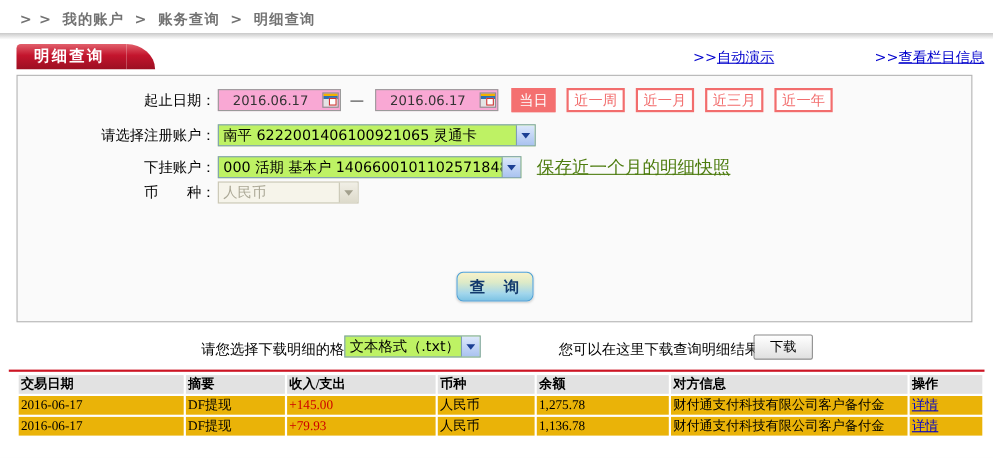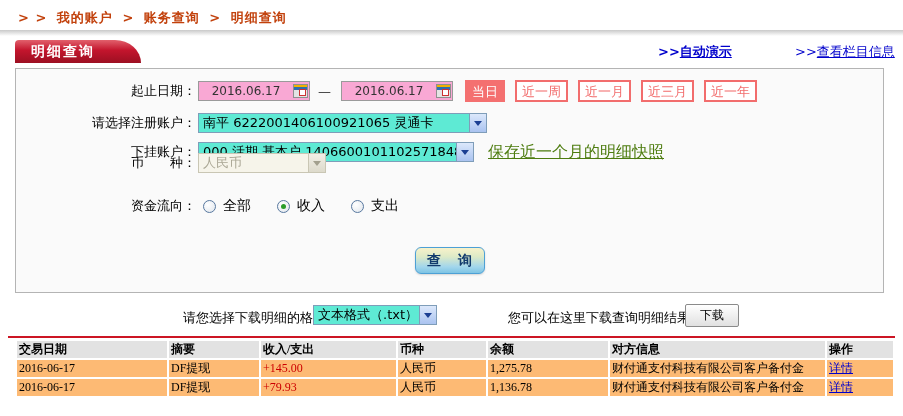--- a/index.html
+++ b/index.html
@@ -1,21 +1,21 @@
 <!DOCTYPE html>
 <html><head>
 <meta charset="utf-8">
 <style>
   * { margin:0; padding:0; box-sizing:border-box; }
   html,body { background:#fff; }
   body { font-family:"DejaVu Sans","Liberation Sans",sans-serif; }
   .screen { position:relative; width:903px; height:416px; background:#fff; overflow:hidden; }
 
   
-  .breadcrumb { position:absolute; left:18px; top:9px; font-size:13px; color:#c2410c; font-weight:bold; letter-spacing:1px; }
+  .breadcrumb { position:absolute; left:18px; top:9px; font-size:13px; color:#737373; font-weight:bold; letter-spacing:1px; }
   .breadcrumb span { margin-right:4px; }
   .crumb-shadow { position:absolute; left:0; top:30px; width:100%; height:6px;
                   background:linear-gradient(180deg,#c9c9c9,#ffffff); }
 
   
   .tab { position:absolute; left:15px; top:40px; height:23px; width:100px;
          background:linear-gradient(180deg,#e2606c 0%,#c3152d 45%,#9c0f22 100%);
          border-radius:4px 0 0 0; color:#fff; font-size:14px; font-weight:bold;
          line-height:23px; padding-left:16px; letter-spacing:2px; }
   .tab-tail { position:absolute; left:115px; top:40px; height:23px; width:26px;
@@ -39,21 +39,21 @@
   .cal-icon { position:relative; width:15px; height:14px; margin-right:1px; border:1px solid #8f8f8f;
               background:linear-gradient(180deg,#f2b100 0 2px,#2e6fb0 2px 5px,#e4e4e4 5px 100%); cursor:pointer; }
   .cal-icon::after { content:''; position:absolute; right:1px; bottom:1px; width:5px; height:5px;
               border:1px solid #cc3333; background:#fff; }
   .date-dash { margin:0 8px; font-size:13px; color:#333; }
 
   .qbtn { height:22px; padding:0 5px; line-height:20px; font-size:13px; text-align:center;
           border:2px solid #f26d6d; color:#f26d6d; background:#fff; margin-left:10px; cursor:pointer; white-space:nowrap; }
   .qbtn.active { background:#f47070; border-color:#f47070; color:#fff; }
 
-  .xpselect { display:flex; align-items:center; height:20px; border:1px solid #7f9db9; background:#5eead4;
+  .xpselect { display:flex; align-items:center; height:20px; border:1px solid #7f9db9; background:#bef264;
               margin-left:2px; cursor:pointer; }
   .xpselect .val { flex:1; font-size:13px; padding-left:4px; color:#000; white-space:nowrap; overflow:hidden; }
   .sel-arrow { width:17px; height:100%; border-left:1px solid #7f9db9;
                background:linear-gradient(180deg,#dce8fb,#aac3f0); display:flex; align-items:center; justify-content:center; }
   .sel-arrow::after { content:''; width:0; height:0; border:4px solid transparent; border-top:5px solid #1b3f93; margin-top:4px; }
   .xpselect.disabled { border-color:#c9c6b4; background:#f6f4ea; cursor:default; }
   .xpselect.disabled .val { color:#aaa795; }
   .xpselect.disabled .sel-arrow { border-left-color:#c9c6b4; background:linear-gradient(180deg,#f1efe6,#dddacb); }
   .xpselect.disabled .sel-arrow::after { border-top-color:#a3a08e; }
 
@@ -81,21 +81,21 @@
             border:1px solid #8a8a8a; border-radius:2px; background:linear-gradient(180deg,#ffffff,#e0e0e0);
             font-size:12px; color:#000; cursor:pointer; font-family:inherit; }
 
   .redline { position:absolute; left:8px; right:8px; top:336px; height:2px; background:#cc1524; }
 
   
   .results { position:absolute; left:15px; top:339px; }
   table { border-collapse:separate; border-spacing:2px; }
   th,td { font-size:12px; text-align:left; padding:0 2px; white-space:nowrap; overflow:hidden;font-family:Liberation Serif, serif; }
   th { background:#e2e2e2; height:14px; font-weight:bold; color:#000; }
-  td { background:#fdba74; height:17px; color:#000; }
+  td { background:#eab308; height:17px; color:#000; }
   td.amount { color:#cc0000; }
   td .detail-link { color:#0000cc; text-decoration:underline; cursor:pointer; font-size:12px; }
   col.c1{width:150px} col.c2{width:90px} col.c3{width:135px} col.c4{width:88px}
   col.c5{width:120px} col.c6{width:215px} col.c7{width:66px}
 </style>
 </head>
 <body>
 
 <div class="screen">
 
@@ -106,21 +106,21 @@
     <span>账务查询</span>
     <span>&gt;</span>
     <span>明细查询</span>
   </div>
   <div class="crumb-shadow"></div>
 
   <div class="tab">明细查询</div>
   <div class="tab-tail"></div>
 
   <div class="toplink" style="left:533px;margin-top:39px;"><span>&gt;&gt;</span><span class="lbl">体验评价</span></div>
-  <div class="toplink" style="left:658px;font-weight:bold;"><span>&gt;&gt;</span><span class="lbl">自动演示</span></div>
+  <div class="toplink" style="left:630px;"><span>&gt;&gt;</span><span class="lbl">自动演示</span></div>
   <div class="toplink" style="left:795px;"><span>&gt;&gt;</span><span class="lbl">查看栏目信息</span></div>
 
   <div class="formbox">
 
     <div class="frow" style="top:10px;">
       <span class="flabel">起止日期：</span>
       <div class="datebox">
         <input value="2016.06.17" style="">
         <span class="cal-icon"></span>
       </div>
@@ -146,45 +146,28 @@
 
     <div class="frow" style="top:71px;">
       <span class="flabel">下挂账户：</span>
       <div class="xpselect" style="width:276px;">
         <span class="val">000 活期 基本户 1406600101102571848</span>
         <span class="sel-arrow"></span>
       </div>
       <span class="bluelink" style="margin-left:14px;">保存近一个月的明细快照</span>
     </div>
 
-    <div class="frow" style="top:82px;">
+    <div class="frow" style="top:94px;">
       <span class="flabel">币　　种：</span>
       <div class="xpselect disabled" style="width:128px;">
         <span class="val">人民币</span>
         <span class="sel-arrow"></span>
       </div>
     </div>
 
-    <div class="frow" style="top:125px;">
-      <span class="flabel">资金流向：</span>
-      <div class="radio-group">
-        <span class="radio-item">
-          <span class="radio-circle"></span>
-          <span class="rlbl">全部</span>
-        </span>
-        <span class="radio-item checked">
-          <span class="radio-circle"></span>
-          <span class="rlbl">收入</span>
-        </span>
-        <span class="radio-item">
-          <span class="radio-circle"></span>
-          <span class="rlbl">支出</span>
-        </span>
-      </div>
-    </div>
 
     <button class="query-btn">查 询</button>
   </div>
 
   <span class="dl-label">请您选择下载明细的格式</span>
   <div class="xpselect dl-select">
     <span class="val">文本格式（.txt）</span>
     <span class="sel-arrow"></span>
   </div>
   <span class="dl-hint">您可以在这里下载查询明细结果</span>

